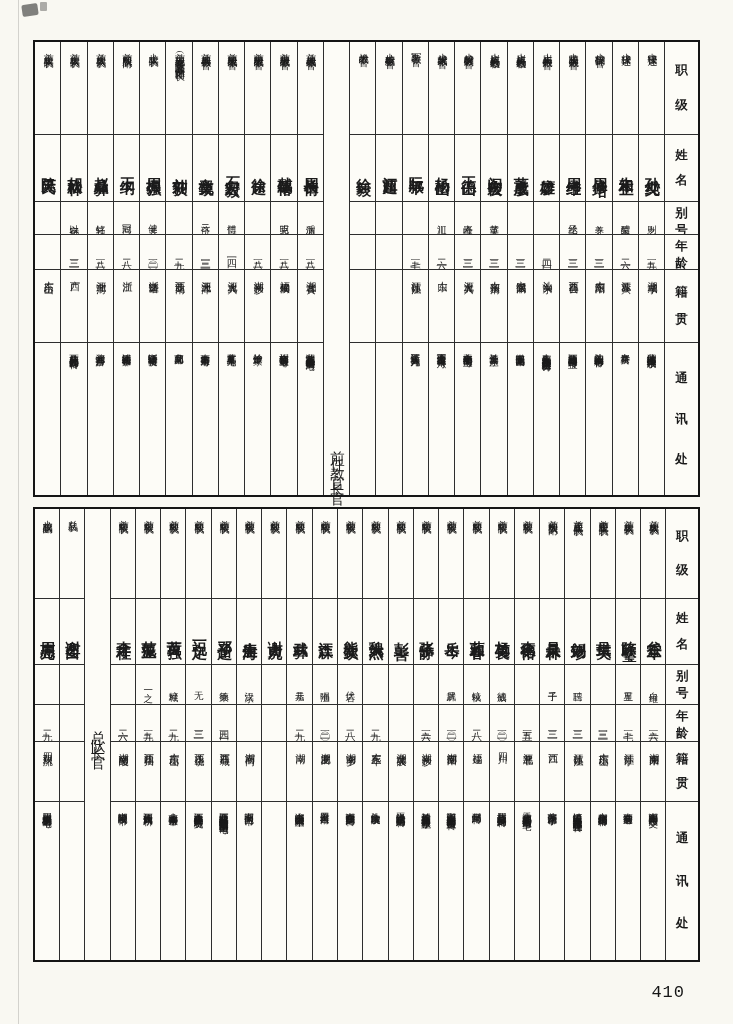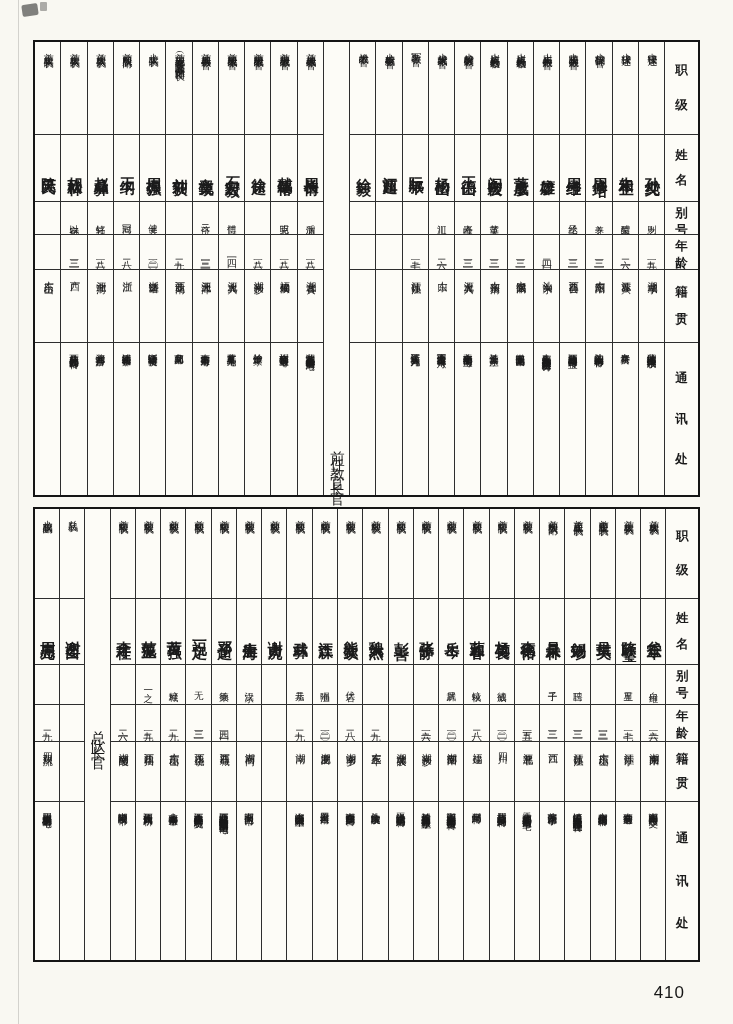--- a/index.html
+++ b/index.html
@@ -64,21 +64,21 @@
   .label-cell{flex-direction:column;justify-content:space-evenly;align-items:center;}
   .label-cell span{font-size:12.5px;font-weight:600;}
 
   .divider-col{justify-content:center;align-items:center;}
   #table-top .divider-col{justify-content:flex-end;padding-bottom:8px;}
   #table-bottom .divider-col{justify-content:center;}
   .divider-text{font-size:14.5px;letter-spacing:8px;font-weight:500;}
 
   .page-number{
     position:absolute;right:48px;top:983px;
-    font-family:Liberation Sans, sans-serif;
+    font-family:Liberation Mono, monospace;
     font-size:17px;letter-spacing:1px;color:#161616;
   }
 </style>
 </head>
 <body>
 
 <div class="page">
   <div class="edge-line"></div>
   <div class="artifact"></div>
   <div class="artifact2"></div>

